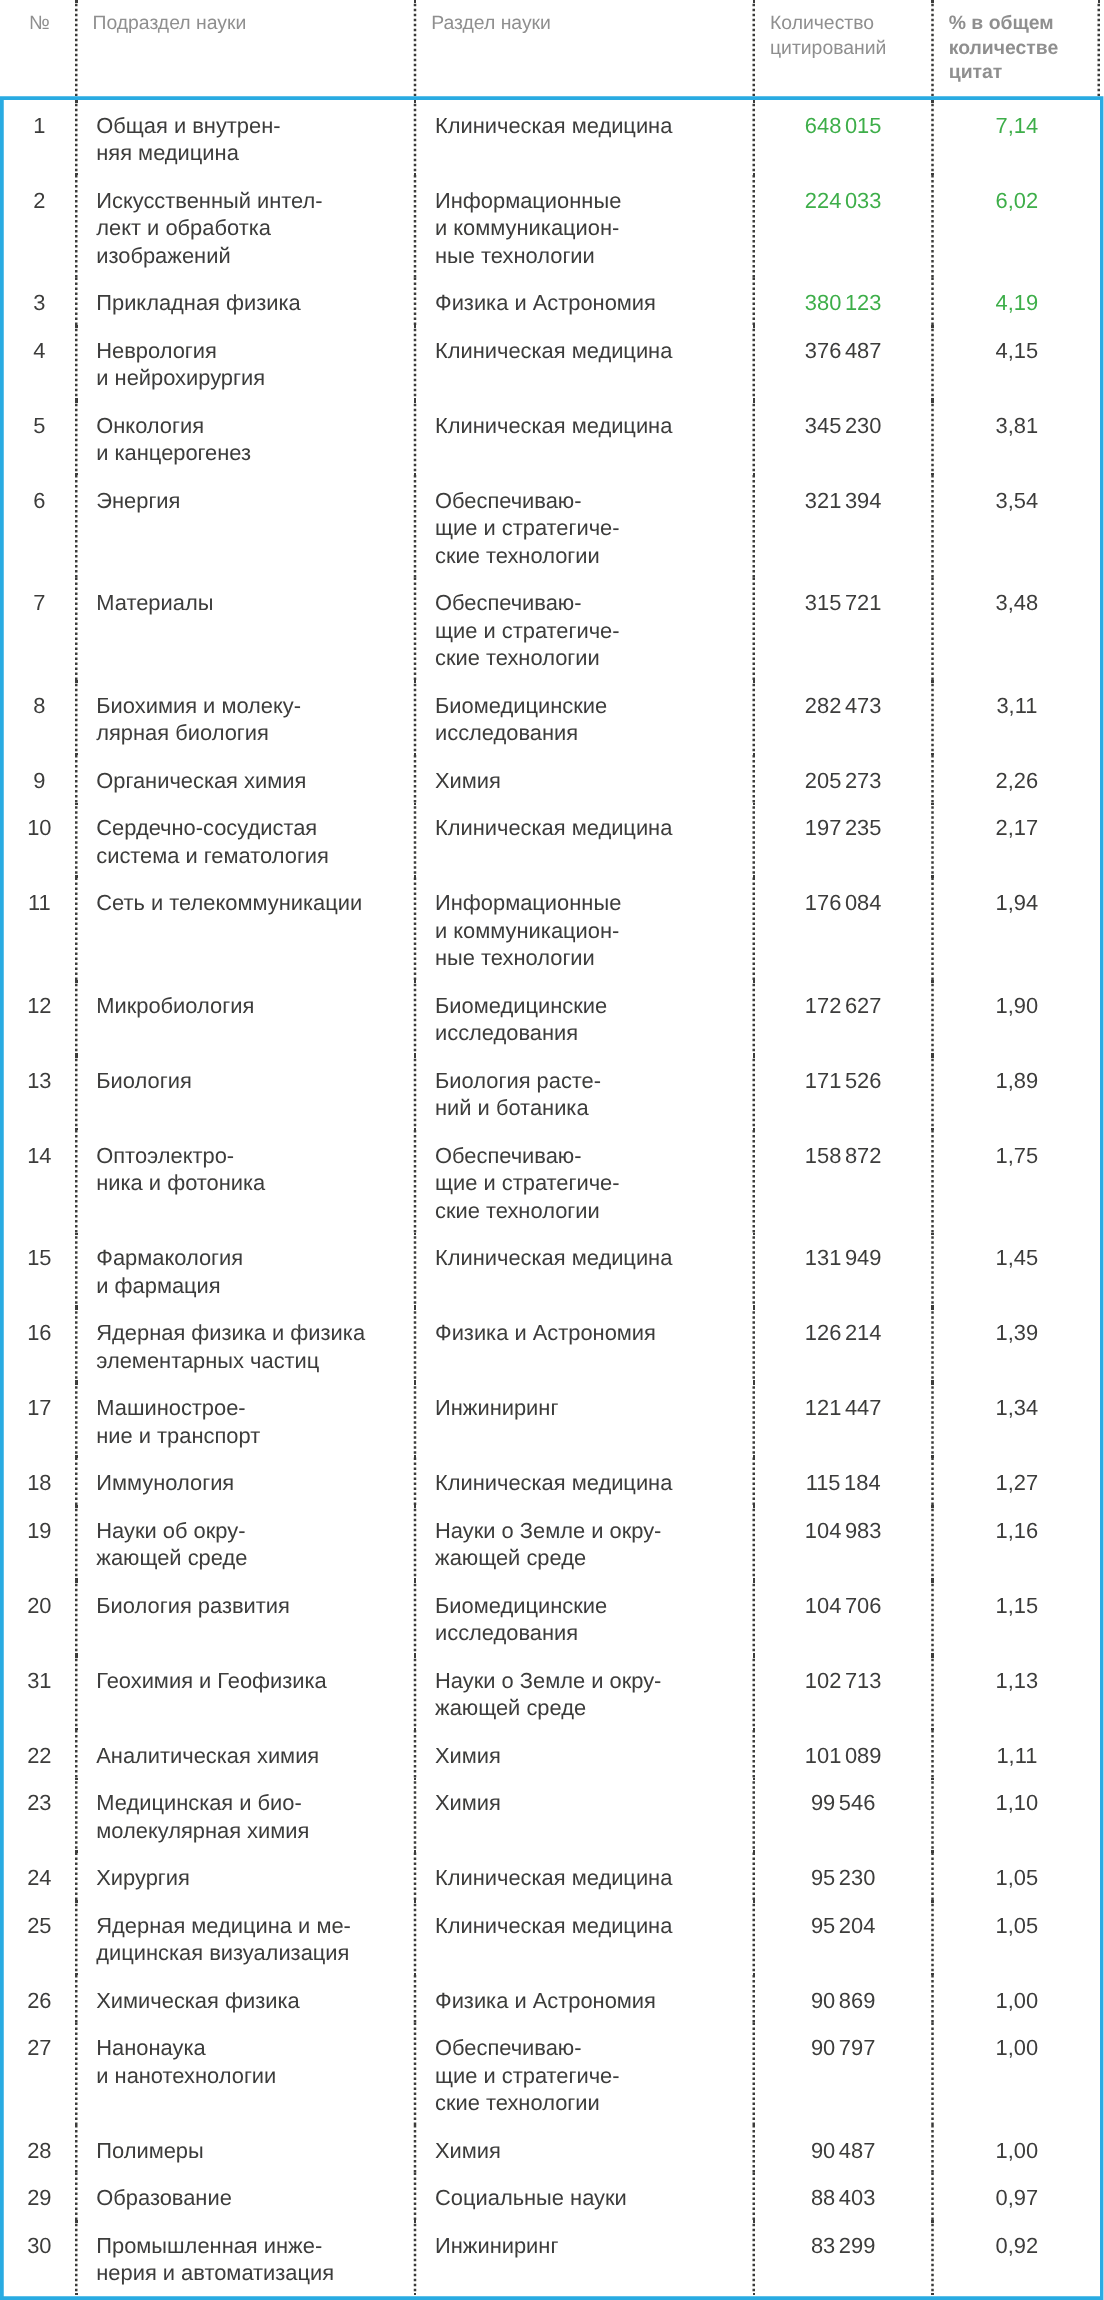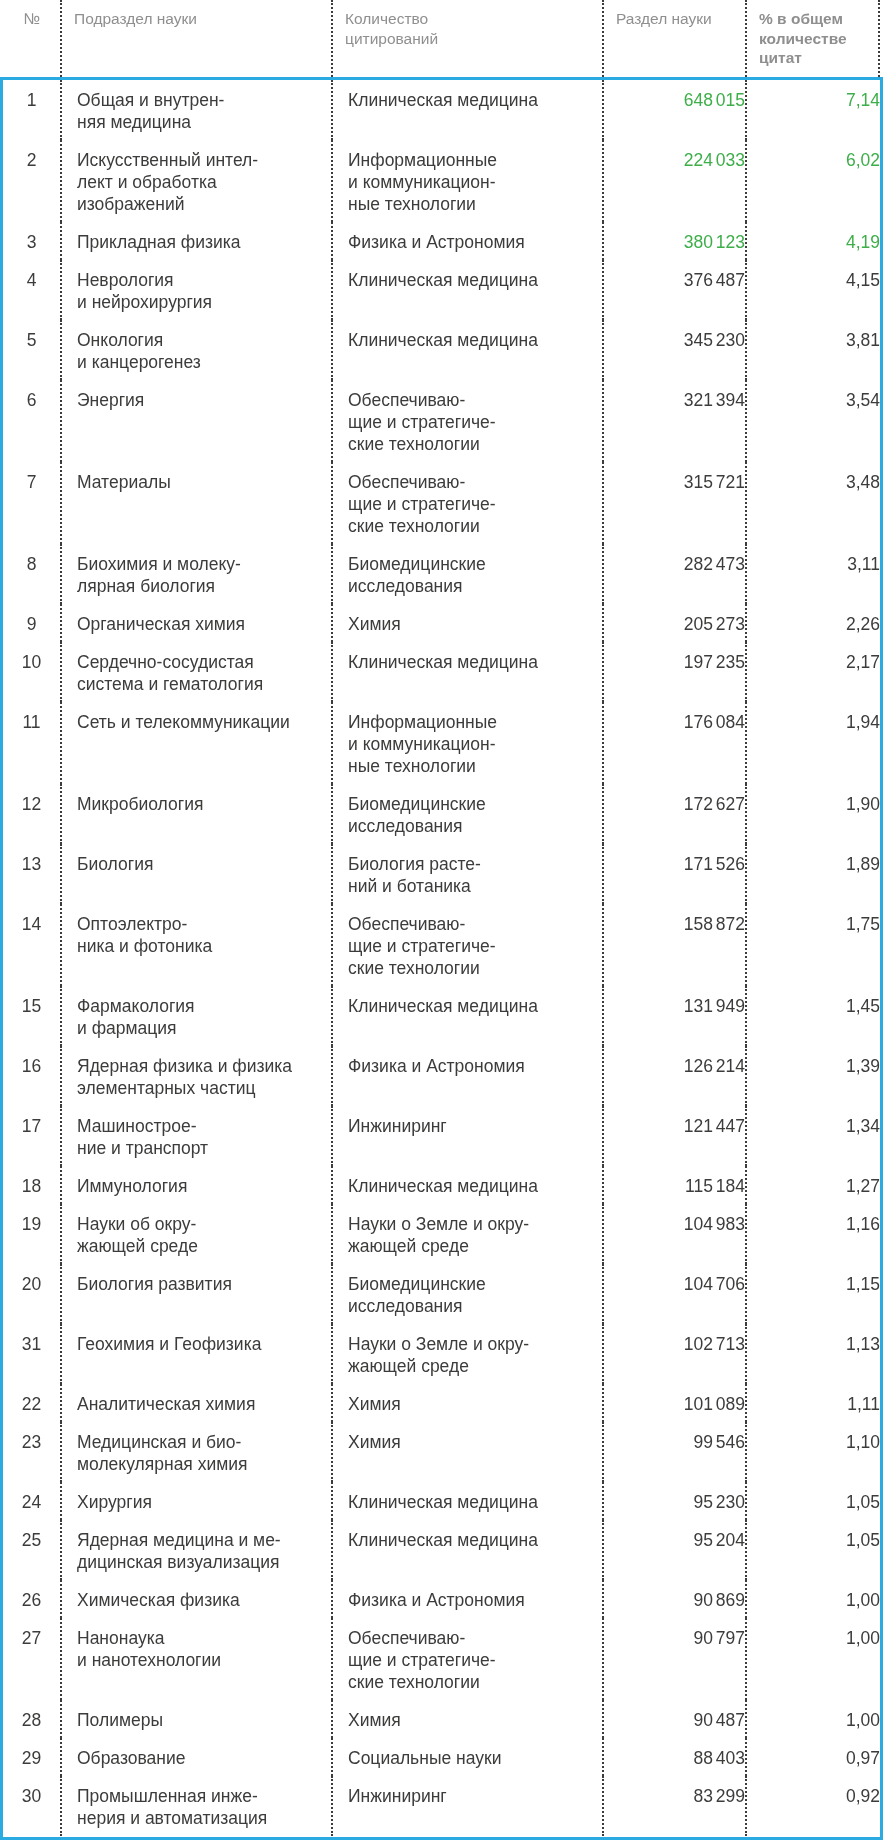--- a/index.html
+++ b/index.html
@@ -38,34 +38,34 @@
     display: grid;
     grid-template-columns: 57px 271px 271px 143px 1fr;
   }
   .td {
     font-size: 17.5px; line-height: 22px;
     padding: 9px 8px 7px 15px;
     white-space: pre-line;
     border-left: 2px dotted #3c3c3b;
   }
   .td.num { border-left: none; text-align: center; padding-left: 0; padding-right: 0; }
-  .td.val { text-align: right; padding-left: 0; padding-right: 0; word-spacing: -2px; }
+  .td.val { text-align: center; padding-left: 0; padding-right: 0; word-spacing: -2px; }
   .tr.highlight .td.val { color: #3dae49; }
 </style>
 </head>
 <body>
 
 <div id="app">
 
   <div class="thead">
     <div class="th first">№</div>
     <div class="th">Подраздел науки</div>
+    <div class="th">Раздел науки</div>
     <div class="th">Количество
 цитирований</div>
-    <div class="th">Раздел науки</div>
     <div class="th last">% в общем
 количестве
 цитат</div>
   </div>
 
   <div class="tbody">
   <div class="tr highlight">
     <div class="td num">1</div>
     <div class="td name">Общая и внутрен-
 няя медицина</div>

